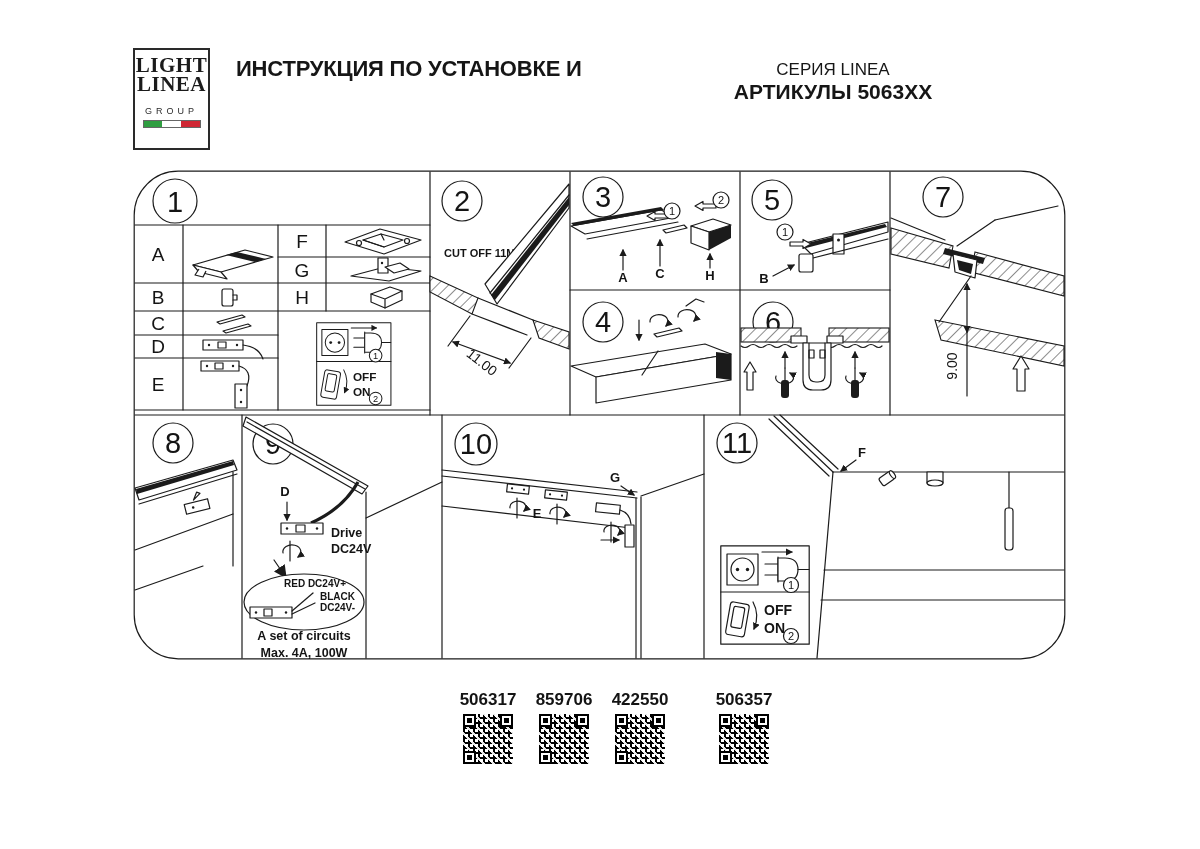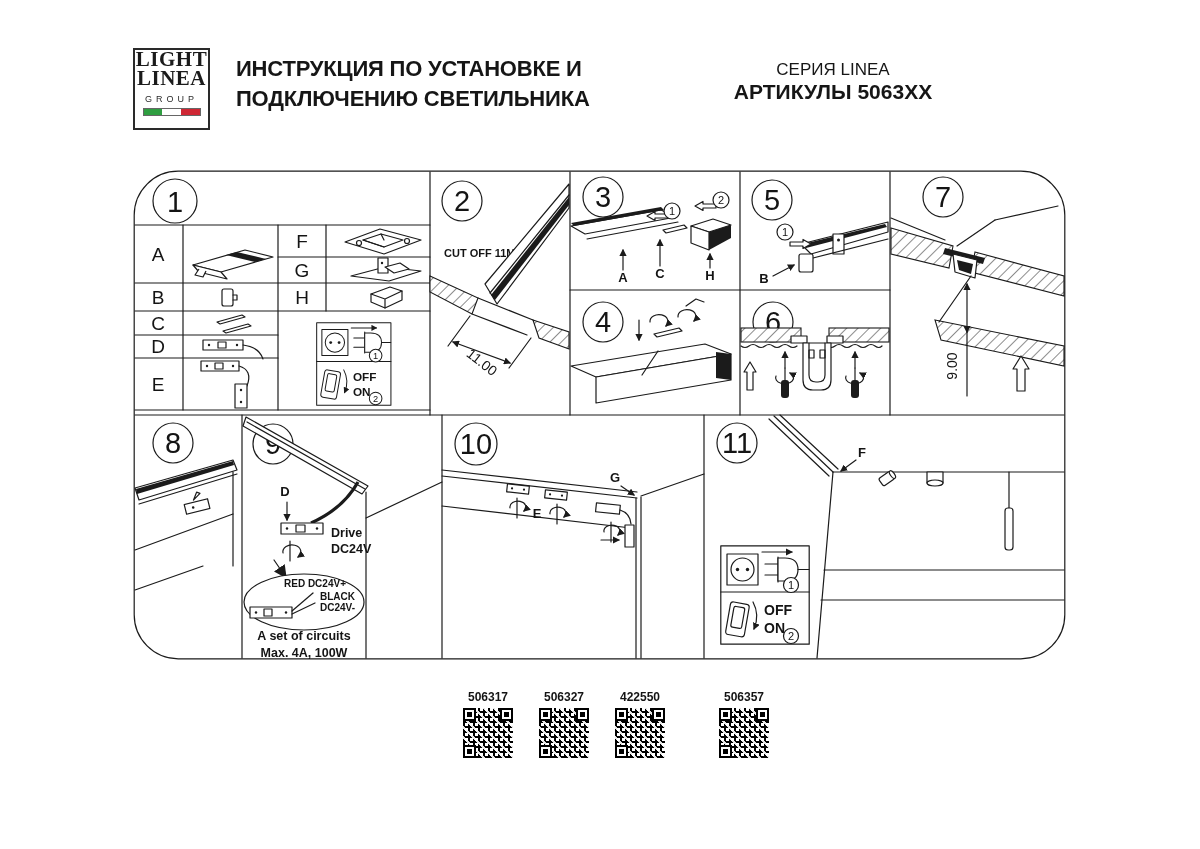--- a/index.html
+++ b/index.html
@@ -1,22 +1,22 @@
 <!DOCTYPE html>
 <html><head>
 <meta charset="utf-8">
 <style>
   html,body{margin:0;padding:0;background:#fff;}
   body{width:1200px;height:849px;position:relative;font-family:"Liberation Sans",sans-serif;color:#111;}
   .abs{position:absolute;}
 
   
-  #logo{left:133px;top:48px;width:77px;height:82px;border:2px solid #2a2a2a;box-sizing:border-box;text-align:center;background:#fff;}
+  #logo{left:133px;top:48px;width:77px;height:102px;border:2px solid #2a2a2a;box-sizing:border-box;text-align:center;padding-top:6px;background:#fff;}
   .logo-word{font-family:"Liberation Serif",serif;font-weight:bold;font-size:21px;line-height:19px;letter-spacing:.5px;color:#1b1b1b;}
-  .logo-group{font-size:9px;letter-spacing:4px;margin-top:6px;color:#2a2a2a;}
+  .logo-group{font-size:9px;letter-spacing:4px;margin-top:12px;color:#2a2a2a;}
   #flag{width:56px;height:6px;margin:4px auto 0;display:flex;border:1px solid #666;box-sizing:content-box;}
   #flag span{flex:1;display:block;}
   .fl-g{background:#2f9e41;}.fl-w{background:#fff;}.fl-r{background:#cf2734;}
 
   
   #title{left:236px;top:54px;font-size:22px;font-weight:bold;line-height:30px;letter-spacing:-.2px;color:#161616;}
   #series{left:700px;top:60px;width:266px;text-align:center;color:#161616;}
   .series-line{font-size:17px;font-weight:normal;}
   .articles-line{font-size:21px;font-weight:bold;}
 
@@ -35,21 +35,21 @@
   .tLetB{font-size:13px;font-weight:bold;}
   .tCirc{font-size:11px;}
   .tSm{font-size:11px;font-weight:bold;}
   .t10{font-size:10px;font-weight:bold;}
   .t12{font-size:12.5px;font-weight:bold;}
   .tDim{font-size:14px;}
   .tOn{font-size:14px;font-weight:bold;}
 
   
   .qr-item{position:absolute;width:64px;text-align:center;}
-  .qr-label{font-size:12px;font-weight:bold;color:#141414;}
+  .qr-label{font-size:17px;font-weight:bold;color:#141414;}
   .qr-code{position:relative;width:50px;height:50px;margin:4px auto 0;
     background-image:
       repeating-linear-gradient(45deg, rgba(255,255,255,.9) 0 2px, rgba(255,255,255,0) 2px 7px),
       repeating-linear-gradient(90deg,#000 0 2px,transparent 2px 5px),
       repeating-linear-gradient(0deg,#000 0 2px,#fff 2px 5px);}
   .f{position:absolute;width:13px;height:13px;border:2px solid #000;background:#fff;box-sizing:border-box;}
   .f::after{content:"";position:absolute;inset:2px;background:#000;}
   .tl{top:0;left:0}.tr{top:0;right:0}.bl{bottom:0;left:0}
 </style>
 </head>
@@ -61,21 +61,20 @@
   <div class="logo-group">GROUP</div>
   <div id="flag">
     <span class="fl-g"></span>
     <span class="fl-w"></span>
     <span class="fl-r"></span>
   </div>
 </div>
 
 <div id="title" class="abs">
   <div>ИНСТРУКЦИЯ ПО УСТАНОВКЕ И</div>
-  <div>ПОДКЛЮЧЕНИЮ СВЕТИЛЬНИКА</div>
 </div>
 
 <div id="series" class="abs">
   <div class="series-line">СЕРИЯ LINEA</div>
   <div class="articles-line">АРТИКУЛЫ 5063XX</div>
 </div>
 
 <div id="main" class="abs">
 <svg width="933" height="490" viewBox="0 0 933 490">
   <defs>
@@ -473,21 +472,21 @@
 
 <div class="qr-item abs" style="left:456px;top:690px">
   <div class="qr-label">506317</div>
   <div class="qr-code">
       <i class="f tl"></i>
       <i class="f tr"></i>
       <i class="f bl"></i>
     </div>
 </div>
 <div class="qr-item abs" style="left:532px;top:690px">
-  <div class="qr-label">506327</div>
+  <div class="qr-label">859706</div>
   <div class="qr-code">
       <i class="f tl"></i>
       <i class="f tr"></i>
       <i class="f bl"></i>
     </div>
 </div>
 <div class="qr-item abs" style="left:608px;top:690px">
   <div class="qr-label">422550</div>
   <div class="qr-code">
       <i class="f tl"></i>

